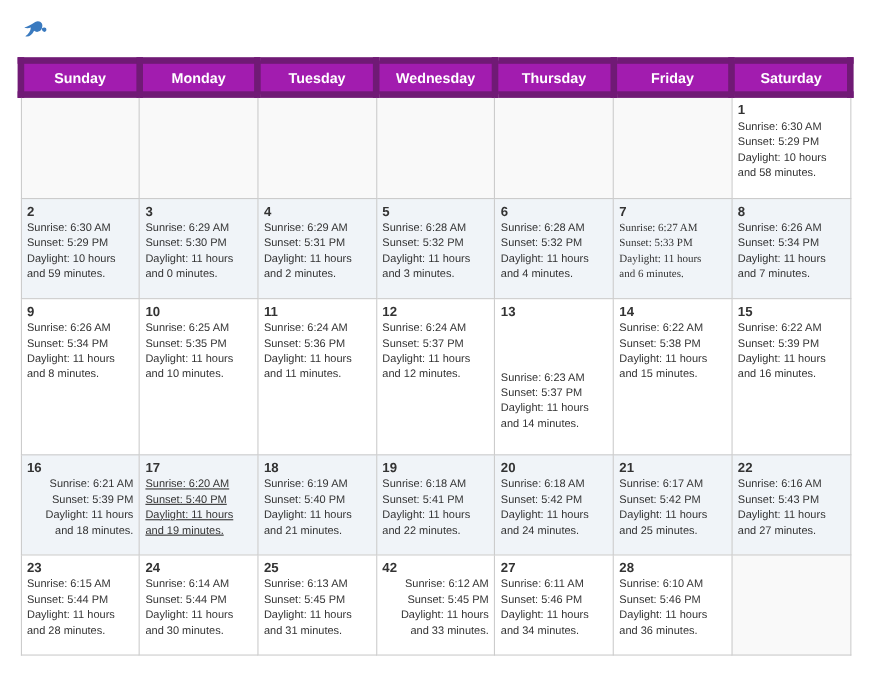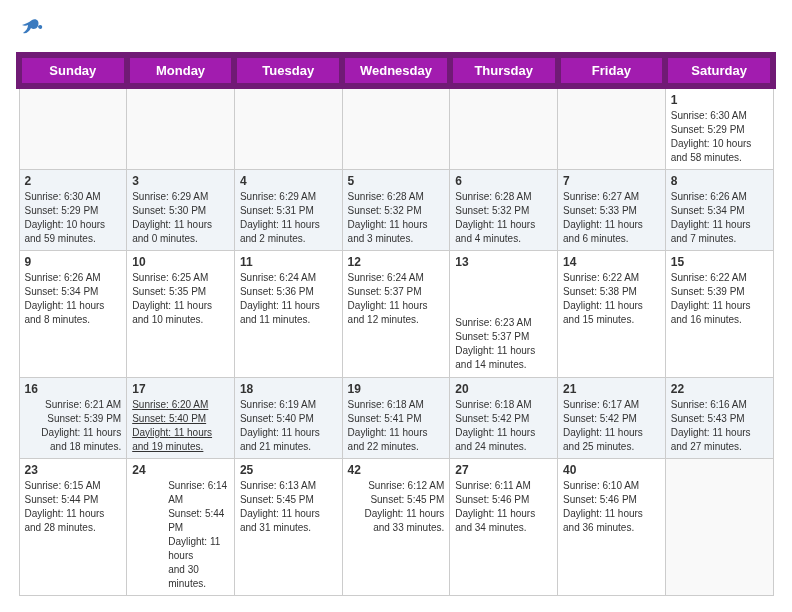--- a/index.html
+++ b/index.html
@@ -170,21 +170,21 @@
           </td>
           <td>
             <span class="day-num">6</span>
             <div class="cell-text" style="white-space: pre-line;">Sunrise: 6:28 AM
 Sunset: 5:32 PM
 Daylight: 11 hours
 and 4 minutes.</div>
           </td>
           <td>
             <span class="day-num">7</span>
-            <div class="cell-text" style="white-space: pre-line;">Sunrise: 6:27 AM
+            <div class="cell-text" style="white-space: pre-line; font-family: Liberation Serif, serif;">Sunrise: 6:27 AM
 Sunset: 5:33 PM
 Daylight: 11 hours
 and 6 minutes.</div>
           </td>
           <td>
             <span class="day-num">8</span>
             <div class="cell-text" style="white-space: pre-line;">Sunrise: 6:26 AM
 Sunset: 5:34 PM
 Daylight: 11 hours
 and 7 minutes.</div>
@@ -295,21 +295,21 @@
         <tr>
           <td>
             <span class="day-num">23</span>
             <div class="cell-text" style="white-space: pre-line;">Sunrise: 6:15 AM
 Sunset: 5:44 PM
 Daylight: 11 hours
 and 28 minutes.</div>
           </td>
           <td>
             <span class="day-num">24</span>
-            <div class="cell-text" style="white-space: pre-line; margin-left: 36px;">Sunrise: 6:14 AM
+            <div class="cell-text" style="white-space: pre-line;">Sunrise: 6:14 AM
 Sunset: 5:44 PM
 Daylight: 11 hours
 and 30 minutes.</div>
           </td>
           <td>
             <span class="day-num">25</span>
             <div class="cell-text" style="white-space: pre-line;">Sunrise: 6:13 AM
 Sunset: 5:45 PM
 Daylight: 11 hours
 and 31 minutes.</div>
@@ -322,21 +322,21 @@
 and 33 minutes.</div>
           </td>
           <td>
             <span class="day-num">27</span>
             <div class="cell-text" style="white-space: pre-line;">Sunrise: 6:11 AM
 Sunset: 5:46 PM
 Daylight: 11 hours
 and 34 minutes.</div>
           </td>
           <td>
-            <span class="day-num">40</span>
+            <span class="day-num">28</span>
             <div class="cell-text" style="white-space: pre-line;">Sunrise: 6:10 AM
 Sunset: 5:46 PM
 Daylight: 11 hours
 and 36 minutes.</div>
           </td>
           <td class="empty"></td>
         </tr>
       </tbody>
   </table>
 </div>

